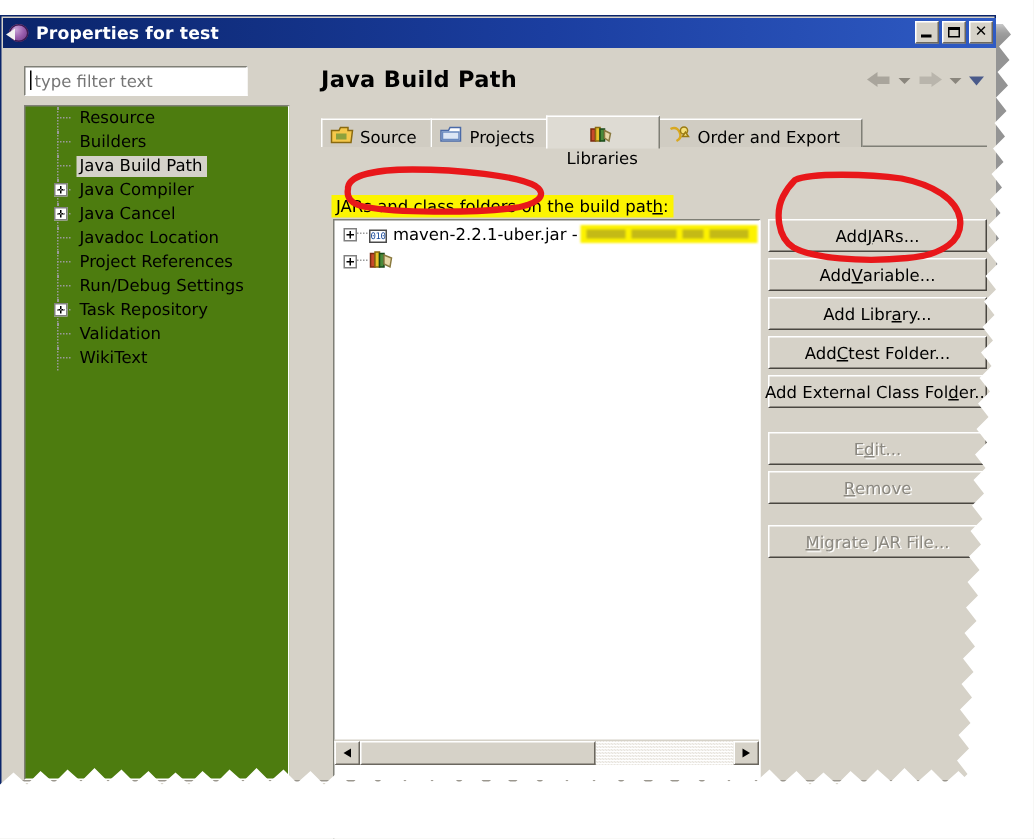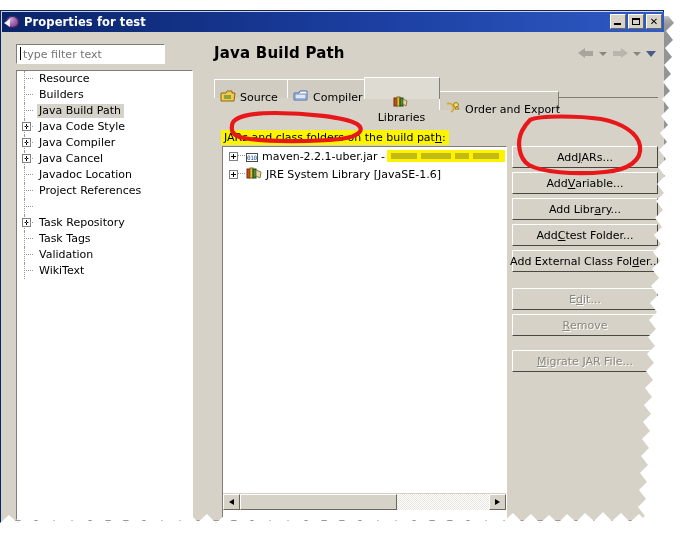--- a/index.html
+++ b/index.html
@@ -154,25 +154,26 @@
     background: transparent;
     font-family: "DejaVu Sans", "Liberation Sans", sans-serif;
     font-size: 11px;
   }
 
   .nav-tree {
     position: absolute;
     left: 14px; top: 38px;
     width: 177px;
     height: 450px;
-    background: #ffffff;
+    background: #4d7c0f;
     border: 1px solid;
     border-color: #7f7f76 #ffffff #ffffff #7f7f76;
     box-sizing: border-box;
     overflow: hidden;
+    padding-left: 14px;
   }
   .nav-item {
     position: relative;
     height: 16px;
     display: flex;
     align-items: center;
     padding-left: 20px;
     white-space: nowrap;
     font-size: 11px;
     color: #000;
@@ -291,21 +292,21 @@
   .tab {
     position: absolute;
     top: 2px;
     height: 19px;
     background: #d0ccc2;
     border: 1px solid;
     border-color: #ffffff #7f7f76 #7f7f76 #ffffff;
     border-bottom: none;
     display: flex;
     align-items: center;
-    padding: 16px 6px 0 5px;
+    padding: 4px 6px 0 5px;
     box-sizing: border-box;
     font-size: 11px;
     white-space: nowrap;
   }
   .tab.active {
     top: 0;
     height: 22px;
     background: #dedbd3;
     border-color: #ffffff #7f7f76 transparent #ffffff;
     z-index: 3;
@@ -583,58 +584,48 @@
           </div>
           <div class="nav-item selected">
             <span class="vline"></span>
             <span class="dots"></span>
             <span class="lbl">Java Build Path</span>
           </div>
           <div class="nav-item">
             <span class="vline"></span>
             <span class="expander"></span>
             <span class="dots"></span>
-            <span class="lbl">Java Code Style</span>
+            <span class="lbl">Java Compiler</span>
           </div>
           <div class="nav-item">
             <span class="vline"></span>
             <span class="expander"></span>
             <span class="dots"></span>
-            <span class="lbl">Java Compiler</span>
+            <span class="lbl">Java Cancel</span>
+          </div>
+          <div class="nav-item">
+            <span class="vline"></span>
+            <span class="dots"></span>
+            <span class="lbl">Javadoc Location</span>
+          </div>
+          <div class="nav-item">
+            <span class="vline"></span>
+            <span class="dots"></span>
+            <span class="lbl">Project References</span>
+          </div>
+          <div class="nav-item">
+            <span class="vline"></span>
+            <span class="dots"></span>
+            <span class="lbl">Run/Debug Settings</span>
           </div>
           <div class="nav-item">
             <span class="vline"></span>
             <span class="expander"></span>
             <span class="dots"></span>
-            <span class="lbl">Java Cancel</span>
-          </div>
-          <div class="nav-item">
-            <span class="vline"></span>
-            <span class="dots"></span>
-            <span class="lbl">Javadoc Location</span>
-          </div>
-          <div class="nav-item">
-            <span class="vline"></span>
-            <span class="dots"></span>
-            <span class="lbl">Project References</span>
-          </div>
-          <div class="nav-item">
-            <span class="vline"></span>
-            <span class="dots"></span>
-          </div>
-          <div class="nav-item">
-            <span class="vline"></span>
-            <span class="expander"></span>
-            <span class="dots"></span>
             <span class="lbl">Task Repository</span>
-          </div>
-          <div class="nav-item">
-            <span class="vline"></span>
-            <span class="dots"></span>
-            <span class="lbl">Task Tags</span>
           </div>
           <div class="nav-item">
             <span class="vline"></span>
             <span class="dots"></span>
             <span class="lbl">Validation</span>
           </div>
           <div class="nav-item">
             <span class="vline"></span>
             <span class="dots"></span>
             <span class="lbl">WikiText</span>
@@ -658,32 +649,32 @@
                 <path d="M1 4 L6 4 L7 2 L12 2 L12 4 L15 4 L14 12 L1 12 Z" fill="#f5c84a" stroke="#8a6a10"></path>
                 <path d="M4 6 h7 v4 h-7 z" fill="#7a9a3a" opacity=".85"></path>
               </svg></span>
             <span>Source</span>
           </div>
           <div class="tab" style="left: 73px; width: 78px;">
             <span class="tabicon"><svg width="16" height="14">
                 <path d="M1 4 L6 4 L7 2 L14 2 L14 11 L1 11 Z" fill="#ffffff" stroke="#4a6aa8"></path>
                 <path d="M2 5 L13 5 L13 10 L2 10 Z" fill="#dce6f5" stroke="#6a8ac0"></path>
               </svg></span>
-            <span>Compiler</span>
+            <span>Projects</span>
           </div>
           <div class="tab active" style="left: 150px; width: 76px; flex-direction: column;">
             <span class="tabicon"><svg width="16" height="14">
                 <rect x="2" y="4" width="3" height="8" fill="#c84a2a" stroke="#7a2a10"></rect>
                 <rect x="5" y="3" width="3" height="9" fill="#e8c22a" stroke="#8a6a10"></rect>
                 <rect x="8" y="4" width="3" height="8" fill="#4a8a3a" stroke="#1a4a1a"></rect>
                 <path d="M11 5 l4 2 l-1 5 l-3 -2 z" fill="#e8d8a8" stroke="#8a7a40"></path>
               </svg></span>
             <span>Libraries</span>
           </div>
-          <div class="tab" style="left: 225px; width: 120px; margin-top: 12px;">
+          <div class="tab" style="left: 225px; width: 136px;">
             <span class="tabicon"><svg width="16" height="14">
                 <path d="M2 3 q4 -2 6 2 q2 4 -2 6" fill="none" stroke="#d8a820" stroke-width="1.6"></path>
                 <circle cx="11" cy="4" r="2.4" fill="#f5e07a" stroke="#9a7a10"></circle>
                 <path d="M10 8 l2 -3 l2 3 z" fill="#f5e07a" stroke="#9a7a10"></path>
               </svg></span>
             <span>Order and Export</span>
           </div>
         </div>
 
       <div class="hl-label">
@@ -705,21 +696,20 @@
           </div>
           <div class="lib-row">
             <span class="expander"></span>
             <span class="dots"></span>
             <span class="ico"><svg width="16" height="13">
                 <rect x="1" y="3" width="3" height="9" fill="#c84a2a" stroke="#7a2a10"></rect>
                 <rect x="4" y="2" width="3" height="10" fill="#e8c22a" stroke="#8a6a10"></rect>
                 <rect x="7" y="3" width="3" height="9" fill="#4a8a3a" stroke="#1a4a1a"></rect>
                 <path d="M10 4 l5 2 l-1 6 l-4 -2 z" fill="#e8d8a8" stroke="#8a7a40"></path>
               </svg></span>
-            <span>JRE System Library [JavaSE-1.6]</span>
           </div>
         </div>
 
       <div class="hscroll">
         <span class="sb-btn">
             <i class="tri-l"></i>
           </span>
         <span class="sb-thumb" id="sb-thumb" style="width: 157px;"></span>
         <span class="sb-track"></span>
         <span class="sb-btn">

